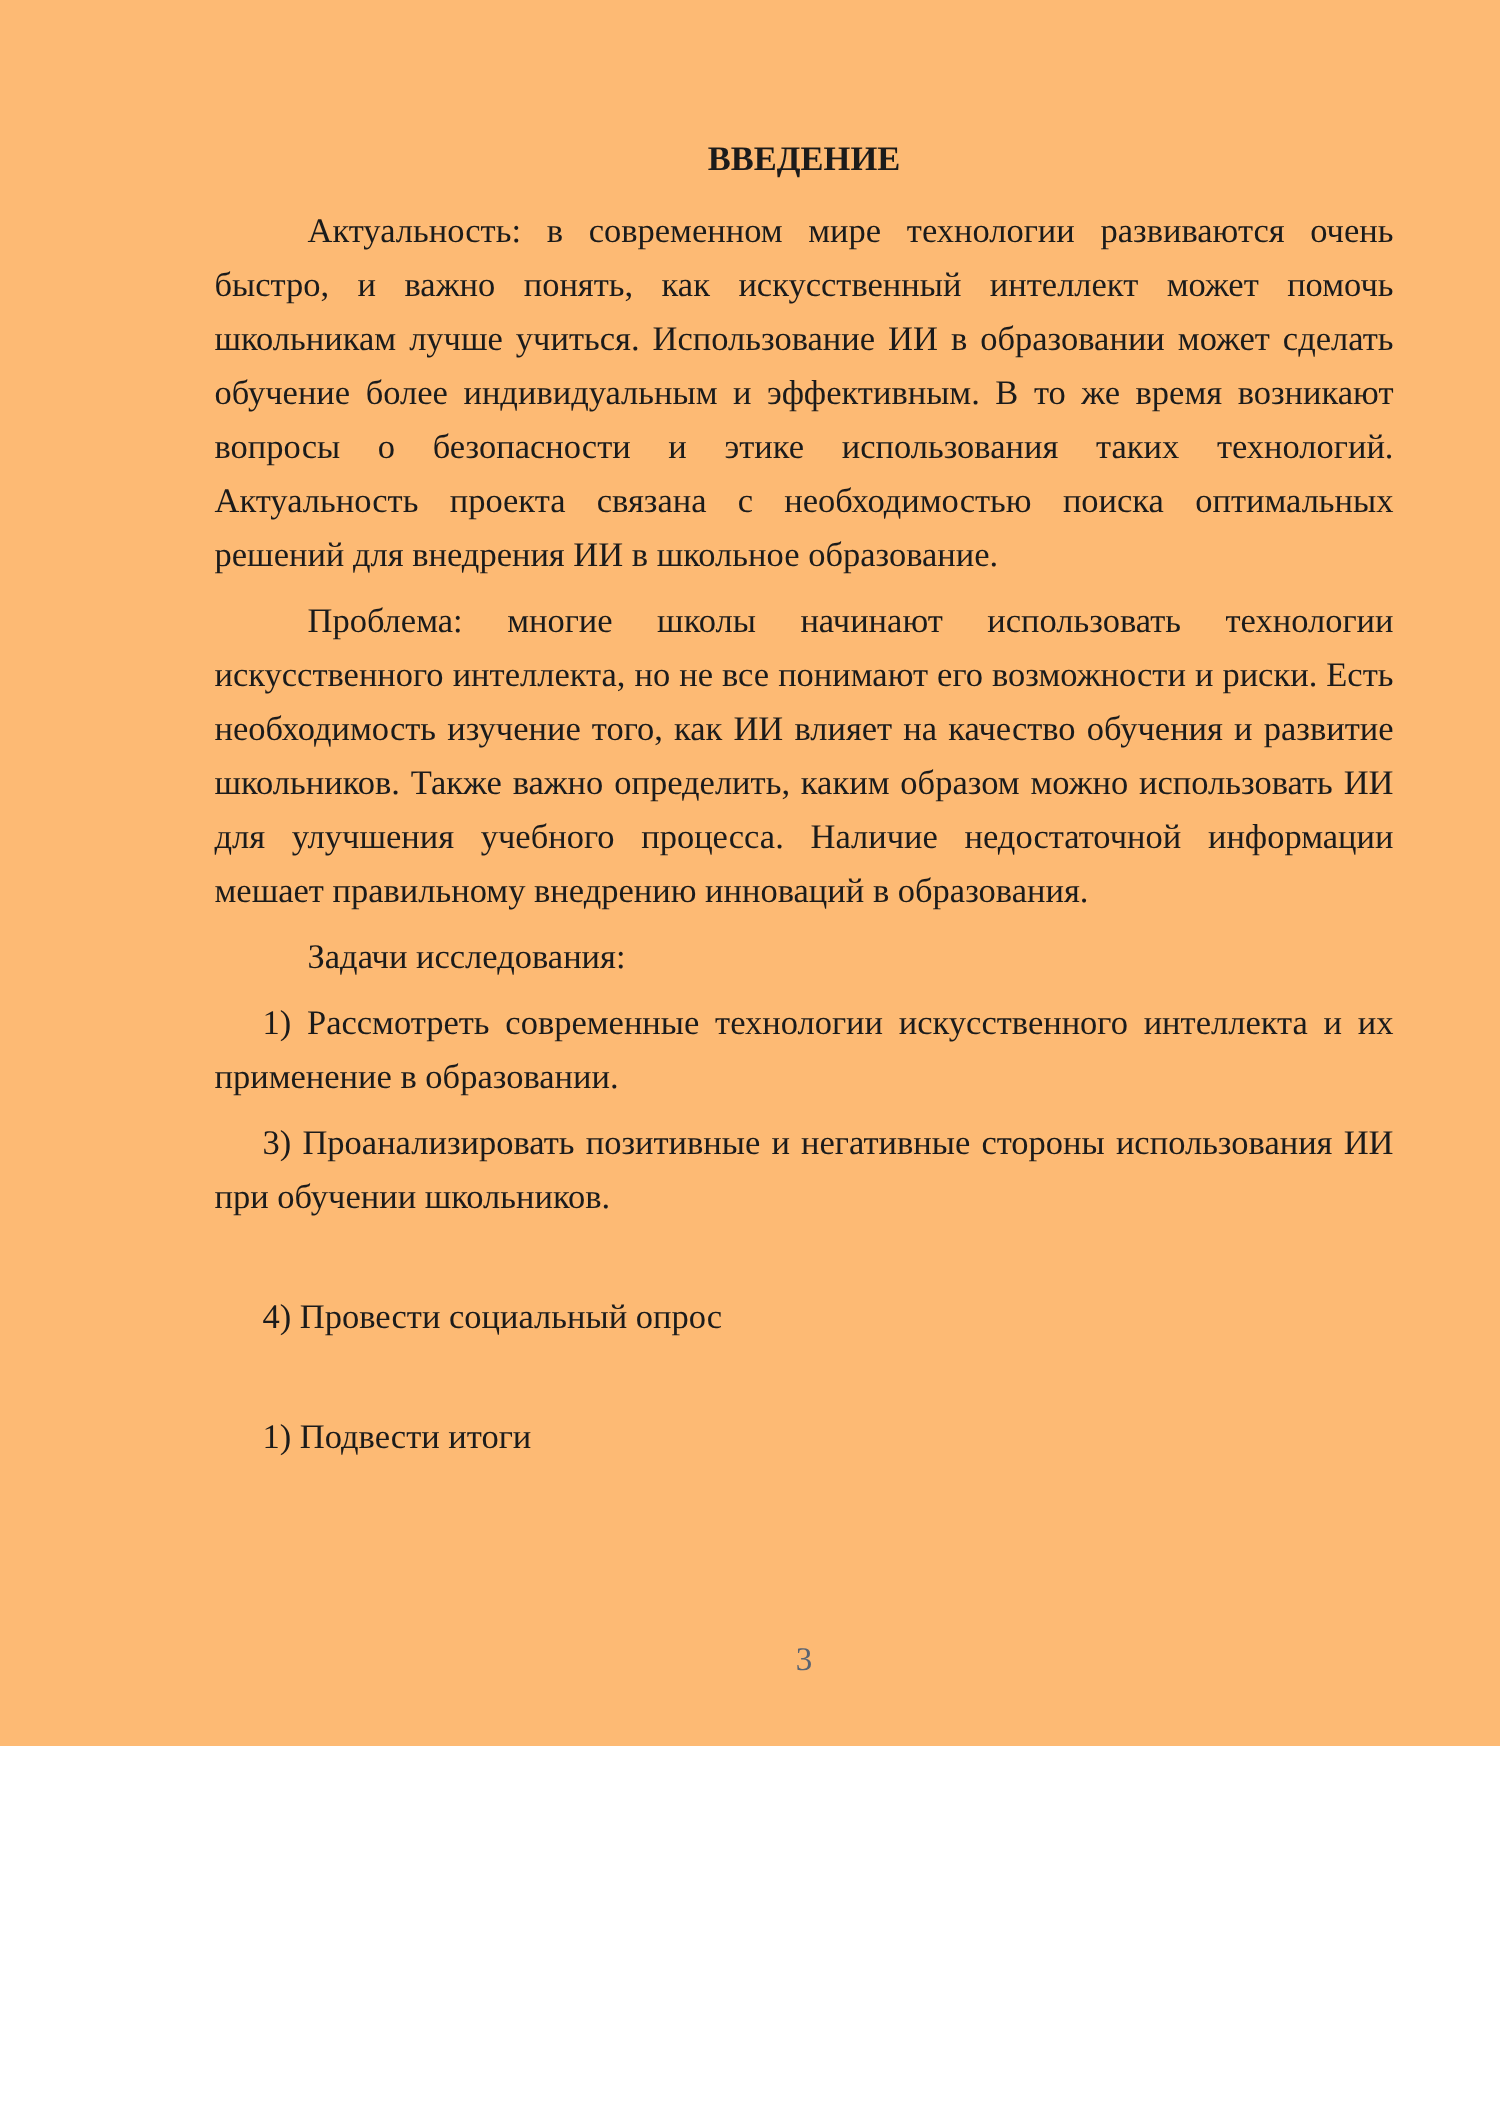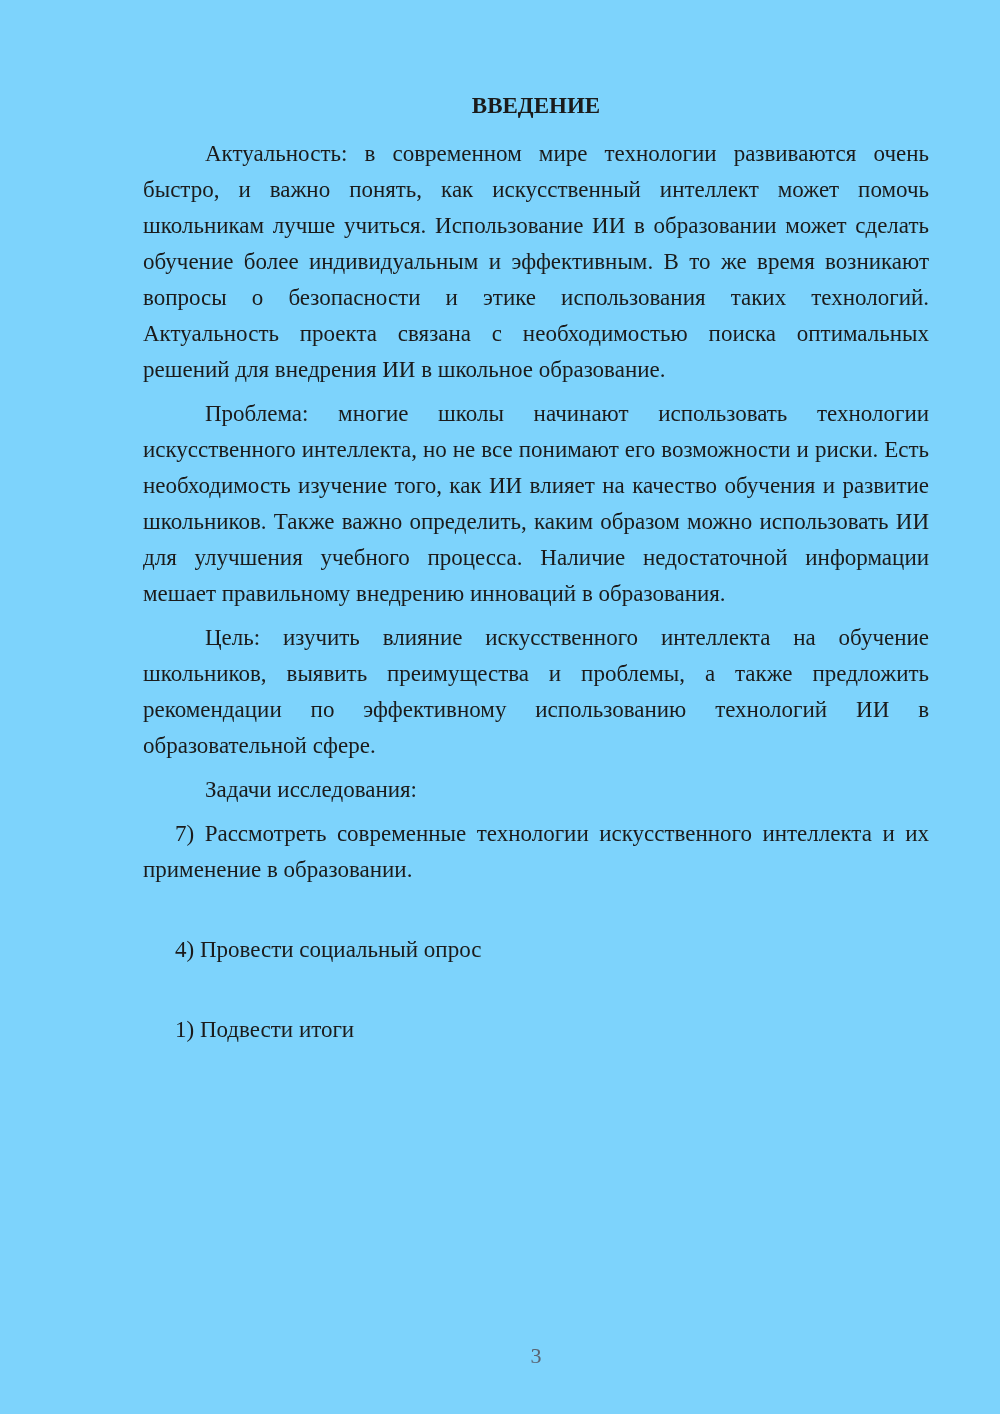--- a/index.html
+++ b/index.html
@@ -4,24 +4,24 @@
 <title>ВВЕДЕНИЕ — страница 3</title>
 <style>
   html, body {
     margin: 0;
     padding: 0;
     background: #ffffff;
   }
   .page {
     position: relative;
     width: 1000px;
-    height: 1414px;
+    height: 1164px;
     box-sizing: border-box;
     margin: 0 auto;
-    background: #7dd3fc;
+    background: #fdba74;
     outline: 1px solid #e9e9e9;
     padding: 88px 71px 0 143px;
     font-family: "Liberation Serif", "DejaVu Serif", serif;
     font-size: 23px;
     line-height: 36px;
     color: #1b1b1b;
   }
   .title {
     margin: 0 0 12px 0;
     font-size: 23px;
@@ -57,27 +57,27 @@
 <body>
 
 <div class="page">
 
   <h1 class="title">ВВЕДЕНИЕ</h1>
 
   <p class="para">Актуальность: в современном мире технологии развиваются очень быстро, и важно понять, как искусственный интеллект может помочь школьникам лучше учиться. Использование ИИ в образовании может сделать обучение более индивидуальным и эффективным. В то же время возникают вопросы о безопасности и этике использования таких технологий. Актуальность проекта связана с необходимостью поиска оптимальных решений для внедрения ИИ в школьное образование.</p>
 
   <p class="para">Проблема: многие школы начинают использовать технологии искусственного интеллекта, но не все понимают его возможности и риски. Есть необходимость изучение того, как ИИ влияет на качество обучения и развитие школьников. Также важно определить, каким образом можно использовать ИИ для улучшения учебного процесса. Наличие недостаточной информации мешает правильному внедрению инноваций в образования.</p>
 
-  <p class="para">Цель: изучить влияние искусственного интеллекта на обучение школьников, выявить преимущества и проблемы, а также предложить рекомендации по эффективному использованию технологий ИИ в образовательной сфере.</p>
 
   <p class="para">Задачи исследования:</p>
 
-  <p class="para list">7) Рассмотреть современные технологии искусственного интеллекта и их применение в образовании.</p>
+  <p class="para list">1) Рассмотреть современные технологии искусственного интеллекта и их применение в образовании.</p>
 
 
+  <p class="para list">3) Проанализировать позитивные и негативные стороны использования ИИ при обучении школьников.</p>
 
   <p class="para list short">4) Провести социальный опрос</p>
 
   <p class="para list short">1) Подвести итоги</p>
 
 
   <div class="page-number">3</div>
 
 </div>
 

